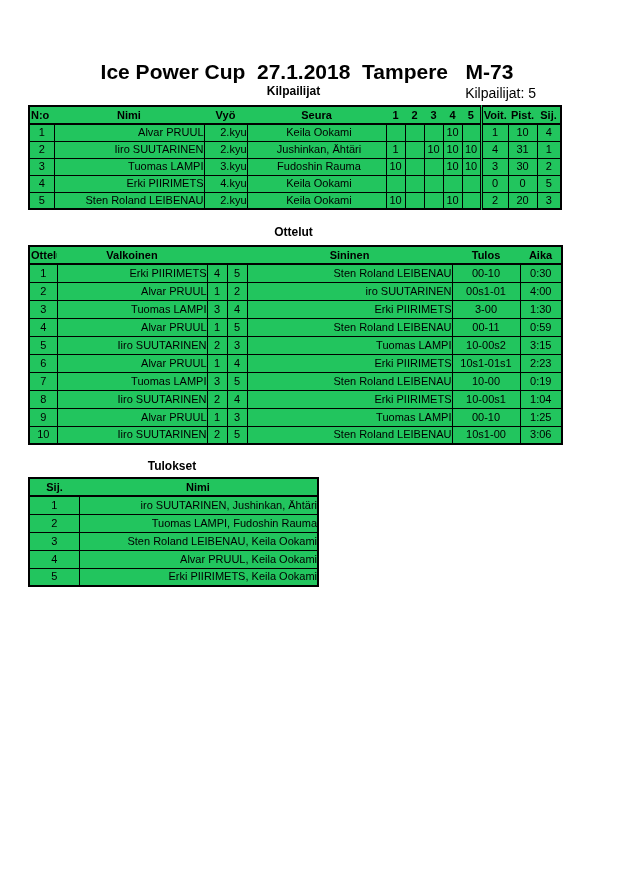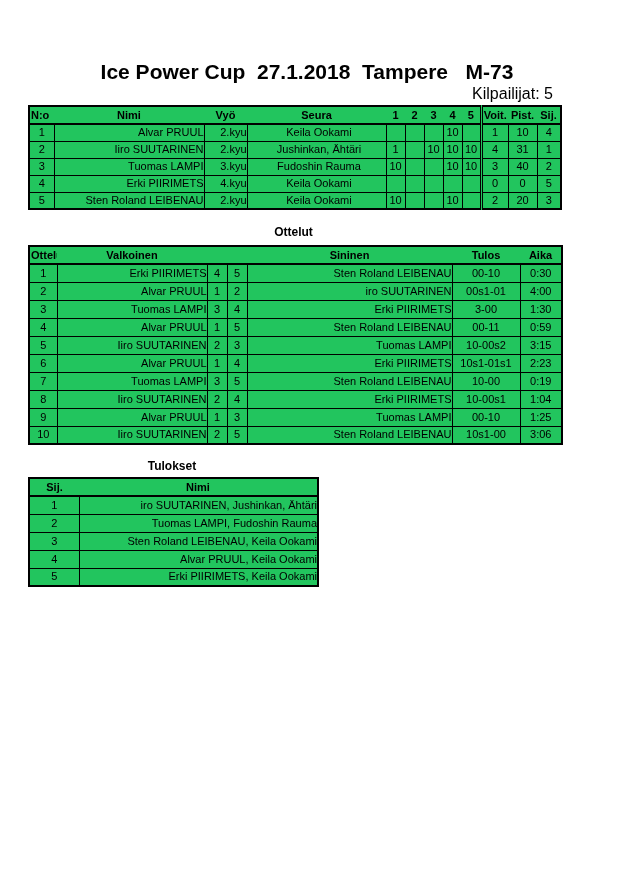--- a/index.html
+++ b/index.html
@@ -30,22 +30,22 @@
     font-size: 12px;
     font-weight: bold;
     white-space: pre;
   }
   .sec-kilpailijat { top: 68px; left: 28px; width: 531px; }
   .sec-ottelut    { top: 209px; left: 28px; width: 531px; }
   .sec-tulokset   { top: 443px; left: 28px; width: 288px; }
   .count-label {
     position: absolute;
     top: 69px;
-    right: 28px;
-    font-size: 16px;
+    right: 45px;
+    font-size: 14px;
     white-space: pre;
   }
   table {
     position: absolute;
     border-collapse: collapse;
     table-layout: fixed;
     border: 2px solid #000;
     background: #22c55e;
   }
   th, td {
@@ -74,20 +74,21 @@
   .hl { text-align: left; padding-left: 1px; }
   td.sep, th.sep { border-left: 3px double #000; }
 </style>
 </head>
 <body>
 
 <div class="page">
 
   <div class="doc-title">Ice Power Cup  27.1.2018  Tampere   M-73</div>
 
+  <div class="section-title sec-kilpailijat">Kilpailijat</div>
   <div class="count-label">Kilpailijat: 5</div>
 
   <table class="t1">
     <colgroup>
       <col style="width:25px">
         <col style="width:150px">
         <col style="width:43px">
         <col style="width:139px">
       <col style="width:19px">
         <col style="width:19px">
@@ -150,21 +151,21 @@
           <td class="c">3</td>
           <td class="l">Tuomas LAMPI</td>
           <td class="l">3.kyu</td>
           <td class="ls">Fudoshin Rauma</td>
           <td class="c">10</td>
           <td class="c"></td>
           <td class="c"></td>
           <td class="c">10</td>
           <td class="c">10</td>
           <td class="c sep">3</td>
-          <td class="c">40</td>
+          <td class="c">30</td>
           <td class="c">2</td>
         </tr>
 
         <tr>
           <td class="c">4</td>
           <td class="l">Erki PIIRIMETS</td>
           <td class="l">4.kyu</td>
           <td class="ls">Keila Ookami</td>
           <td class="c"></td>
           <td class="c"></td>

